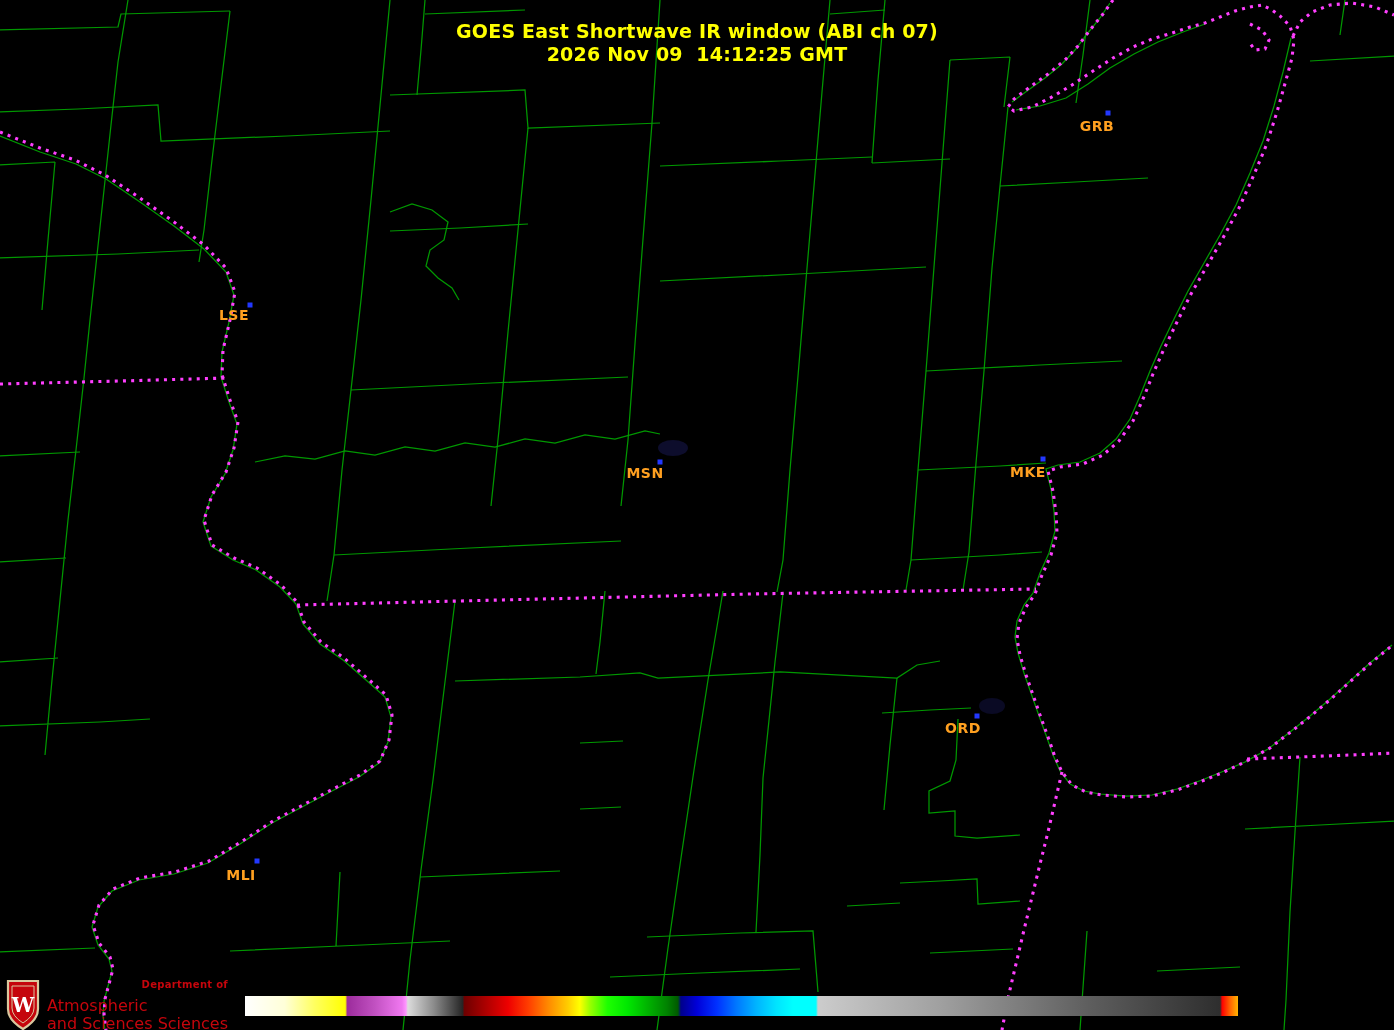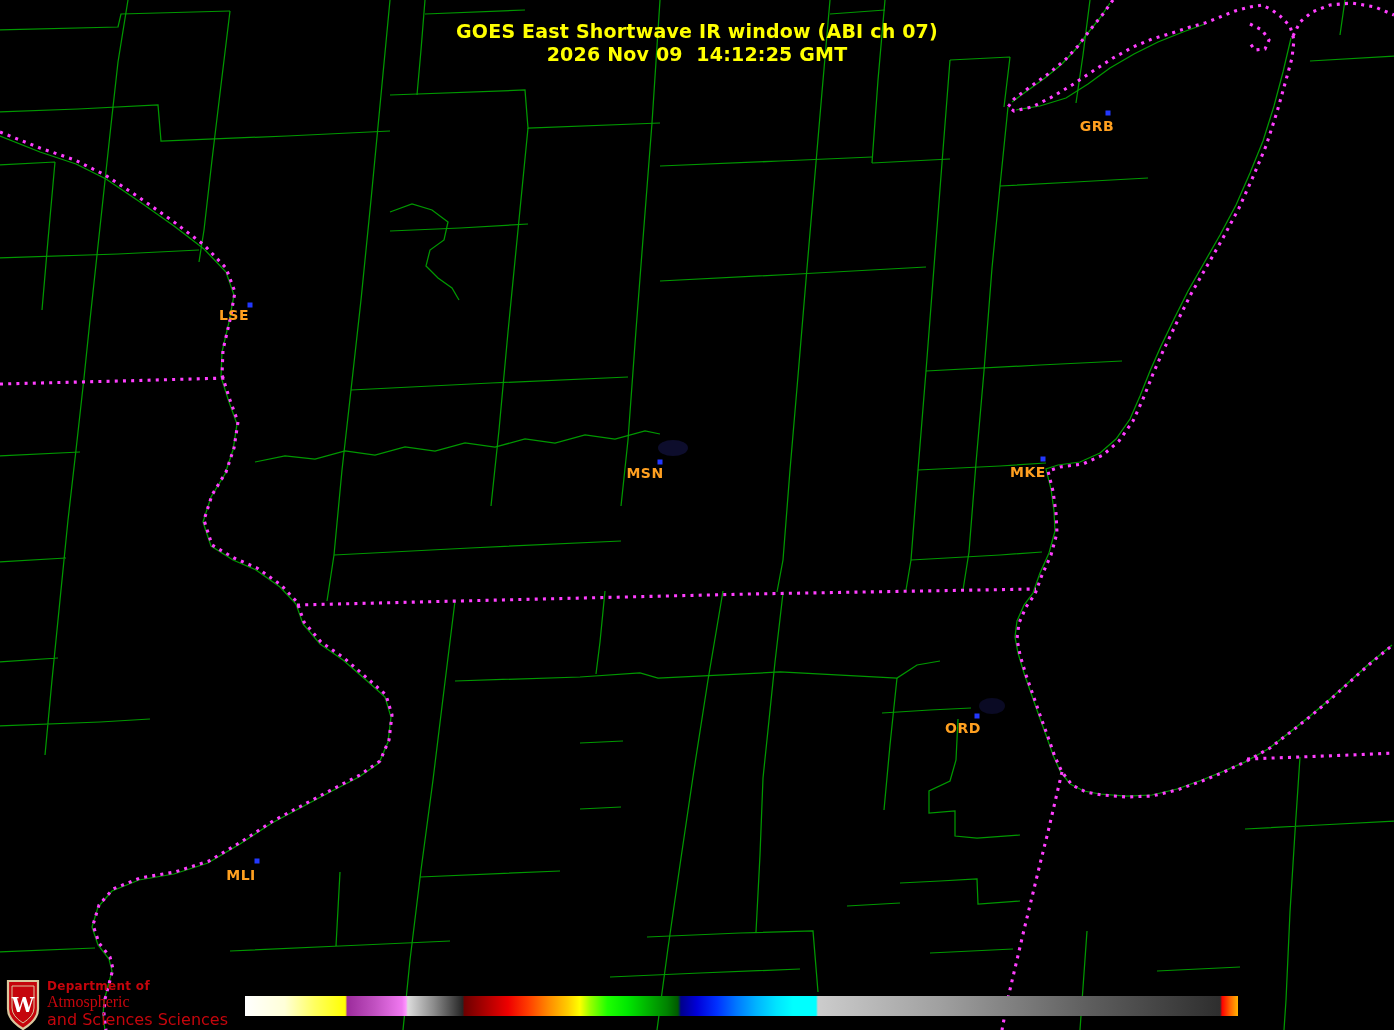--- a/index.html
+++ b/index.html
@@ -8,22 +8,22 @@
   #map-overlay{position:absolute;left:0;top:0;}
   .county{fill:none;stroke-width:1.25px;opacity:.95;}
   .border{fill:none;stroke-width:3.1px;stroke-dasharray:3 5.2;stroke-linecap:butt;}
   #title-block{position:absolute;left:0;top:20px;width:100%;text-align:center;
                font-weight:bold;font-size:19px;line-height:23px;letter-spacing:.2px;}
   #title-block .tline{white-space:pre;}
   #colorbar{position:absolute;}
   #logo{position:absolute;left:5px;top:979px;width:230px;height:50px;}
   #logo-crest{position:absolute;left:0;top:0;}
   #logo-text{position:absolute;left:42px;top:1px;line-height:1;}
-  #logo-dept{font-size:12px;font-weight:bold;letter-spacing:.3px;}
-  #logo-name1{font-size:16px;margin-top:2px;font-family:Liberation Serif, serif;}
+  #logo-dept{font-size:10px;font-weight:bold;letter-spacing:.3px;text-align:right;}
+  #logo-name1{font-size:16px;margin-top:8px;}
   #logo-name2{font-size:16px;margin-top:2px;}
   .stlabel{font-size:14px;font-weight:bold;letter-spacing:.5px;}
 </style>
 </head>
 <body>
 
 <div id="screen">
 
   <svg id="map-overlay" width="1394" height="1030" viewBox="0 0 1394 1030">
       <ellipse cx="673" cy="448" rx="15" ry="8" fill="#181850" opacity="0.55"></ellipse>

